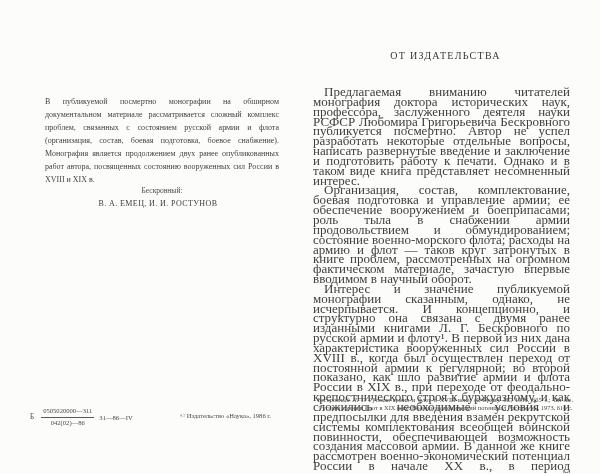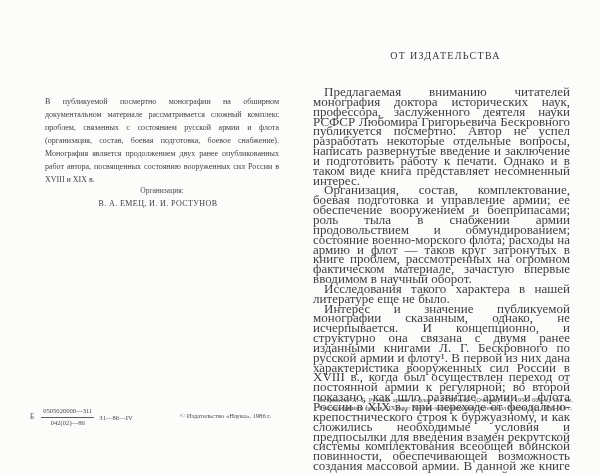--- a/index.html
+++ b/index.html
@@ -68,21 +68,21 @@
   }
 </style>
 </head>
 <body>
 
 <div class="spread">
 
   <div>
     <p class="annotation">В публикуемой посмертно монографии на обширном документальном материале рассматривается сложный комплекс проблем, связанных с состоянием русской армии и флота (организация, состав, боевая подготовка, боевое снабжение). Монография является продолжением двух ранее опубликованных работ автора, посвященных состоянию вооруженных сил России в XVIII и XIX в.</p>
 
-    <div class="reviewers-label">Организация:</div>
+    <div class="reviewers-label">Бескровный:</div>
 
     <div class="reviewers">В. А. ЕМЕЦ, И. И. РОСТУНОВ</div>
 
     <div class="imprint">
       <span class="imprint-letter">Б</span>
       <span class="fraction">
         <span class="num">0505020000—311</span>
         <span class="den">042(02)—86</span>
       </span>
       <span class="code-suffix">31—86—IV</span>
@@ -90,21 +90,20 @@
 
     <div class="copyright">© Издательство «Наука», 1986 г.</div>
   </div>
 
   <div>
     <h1 class="page-heading">ОТ ИЗДАТЕЛЬСТВА</h1>
 
     <div class="body-text">
       <p>Предлагаемая вниманию читателей монография доктора исторических наук, профессора, заслуженного деятеля науки РСФСР Любомира Григорьевича Бескровного публикуется посмертно. Автор не успел разработать некоторые отдельные вопросы, написать развернутые введение и заключение и подготовить работу к печати. Однако и в таком виде книга представляет несомненный интерес.</p>
       <p>Организация, состав, комплектование, боевая подготовка и управление армии; ее обеспечение вооружением и боеприпасами; роль тыла в снабжении армии продовольствием и обмундированием; состояние военно-морского флота; расходы на армию и флот — таков круг затронутых в книге проблем, рассмотренных на огромном фактическом материале, зачастую впервые вводимом в научный оборот.</p>
-      <p>Исследования такого характера в нашей литературе еще не было.</p>
       <p>Интерес и значение публикуемой монографии сказанным, однако, не исчерпывается. И концепционно, и структурно она связана с двумя ранее изданными книгами Л. Г. Бескровного по русской армии и флоту¹. В первой из них дана характеристика вооруженных сил России в XVIII в., когда был осуществлен переход от постоянной армии к регулярной; во второй показано, как шло развитие армии и флота России в XIX в., при переходе от феодально-крепостнического строя к буржуазному, и как сложились необходимые условия и предпосылки для введения взамен рекрутской системы комплектования всеобщей воинской повинности, обеспечивающей возможность создания массовой армии. В данной же книге рассмотрен военно-экономический потенциал России в начале XX в., в период империализма, в канун социалистической революции в России, когда принципиально</p>
     </div>
 
     <div class="footnote">
       <sup>1</sup><i>Бескровный Л. Г.</i><span> Русская армия и флот в XVIII веке: (Очерки). М., 1958. 665 с.; Он же. Русская армия и флот в XIX веке: Военно-экономический потенциал России. М., 1973, 616 с.</span>
     </div>
 
     <div class="page-number">3</div>
   </div>
 

